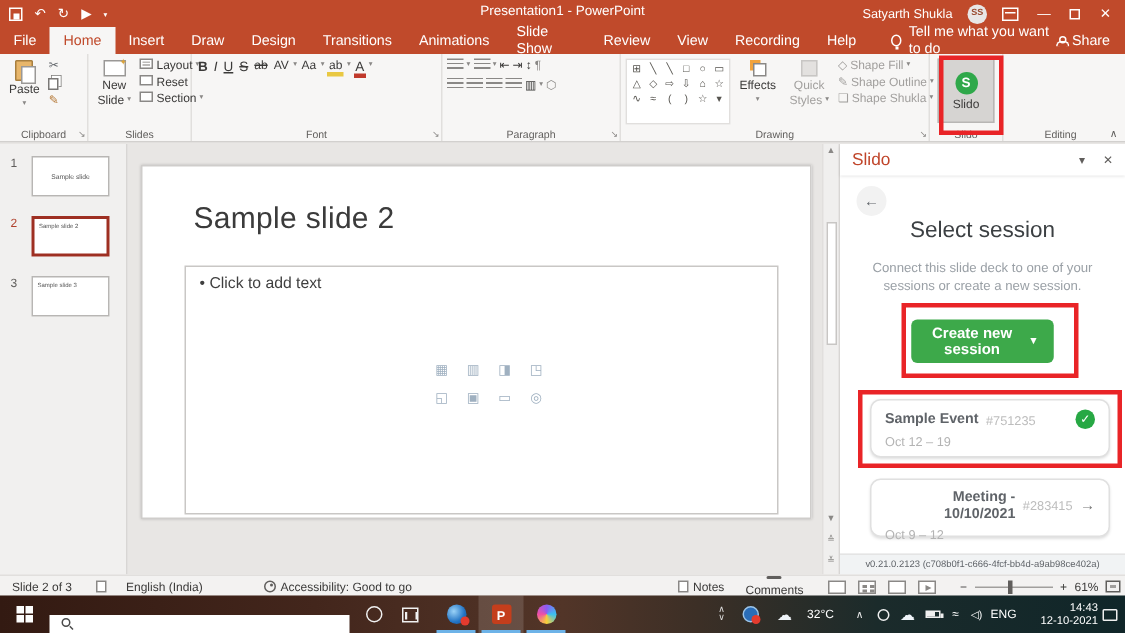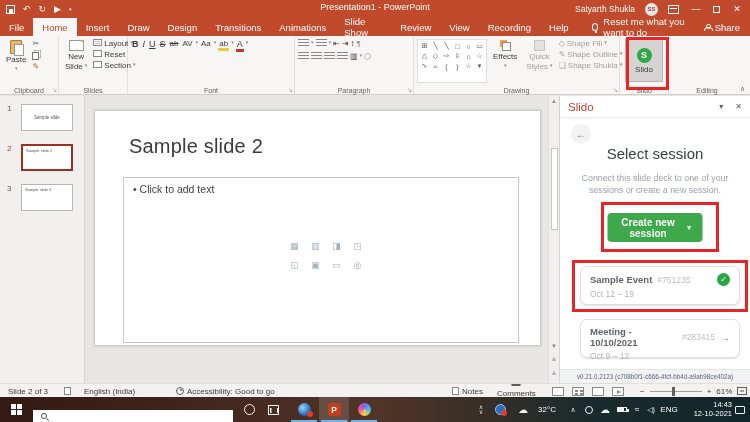--- a/index.html
+++ b/index.html
@@ -100,21 +100,21 @@
   .panel { position:absolute; top:96px; left:559px; width:191px; bottom:39px; background:#fff; border-left:1px solid #d8d6d4; }
   .panel-head { position:absolute; top:0; left:0; right:0; height:21px; display:flex; align-items:center; padding:0 8px; box-shadow:0 1px 2px rgba(0,0,0,.10); background:#fff; z-index:2; }
   .panel-title { color:#c0452a; font-size:11.5px; }
   .panel-head-btns { margin-left:auto; display:flex; gap:12px; font-size:8px; color:#605e5c; }
   .back-btn { position:absolute; left:11px; top:28px; width:20px; height:20px; border-radius:50%; background:#f2f2f2; color:#5f6368; font-size:10px; display:flex; align-items:center; justify-content:center; }
   .sel-heading { position:absolute; top:49px; left:0; right:0; text-align:center; font-size:15px; color:#3c4043; font-weight:400; }
   .sel-desc { position:absolute; top:76px; left:0; right:0; text-align:center; font-size:8.8px; line-height:12px; color:#9aa0a6; }
   .create-btn { position:absolute; left:50%; transform:translateX(-50%); top:117px; height:29px; padding:0 10px; background:#3da94a; border:none; border-radius:4px; color:#fff; font-size:10px; font-weight:bold; display:flex; align-items:center; gap:7px; font-family:inherit; }
   .create-btn .dd { font-size:7px; font-weight:normal; }
   .sess-card { position:absolute; left:20px; width:160px; height:39px; background:#fff; border:1px solid #e0e0e0; border-radius:7px; box-shadow:0 1px 2px rgba(0,0,0,.13); padding:6px 9px; }
-  .sess-line1 { display:flex; align-items:center; gap:5px; }
+  .sess-line1 { display:flex; align-items:center; gap:5px;text-align:right; }
   .sess-name { font-size:9.5px; color:#5f6368; font-weight:bold; }
   .sess-id { font-size:8.5px; color:#bdbdbd; }
   .sess-dates { font-size:8.5px; color:#b4b4b4; margin-top:3px; }
   .sess-state { margin-left:auto; }
   .check-circle { width:13px; height:13px; border-radius:50%; background:#27a844; color:#fff; font-size:8px; display:flex; align-items:center; justify-content:center; }
   .arrow-go { color:#757575; font-size:10px; }
   .version-strip { position:absolute; left:0; right:0; bottom:0; height:14px; background:#f1f3f4; border-top:1px solid #e4e4e4; display:flex; align-items:center; justify-content:center; font-size:6.3px; color:#5f6368; }
 
   
   .statusbar { position:absolute; left:0; right:0; bottom:25px; height:14px; background:#f3f2f1; border-top:1px solid #e1dfdd; font-size:8px; color:#3b3a39; }
@@ -194,21 +194,21 @@
     <div class="tab">Design</div>
     <div class="tab">Transitions</div>
     <div class="tab">Animations</div>
     <div class="tab">Slide Show</div>
     <div class="tab">Review</div>
     <div class="tab">View</div>
     <div class="tab">Recording</div>
     <div class="tab">Help</div>
     <div class="tellme">
       <span class="bulb"></span>
-      <span>Reset me what you want to do</span>
+      <span>Tell me what you want to do</span>
     </div>
     <div class="share">
       <span class="ic-person"></span>
       <span>Share</span>
     </div>
   </div>
 
   <div class="ribbon">
 
     <div class="grp" style="width:59px;">

